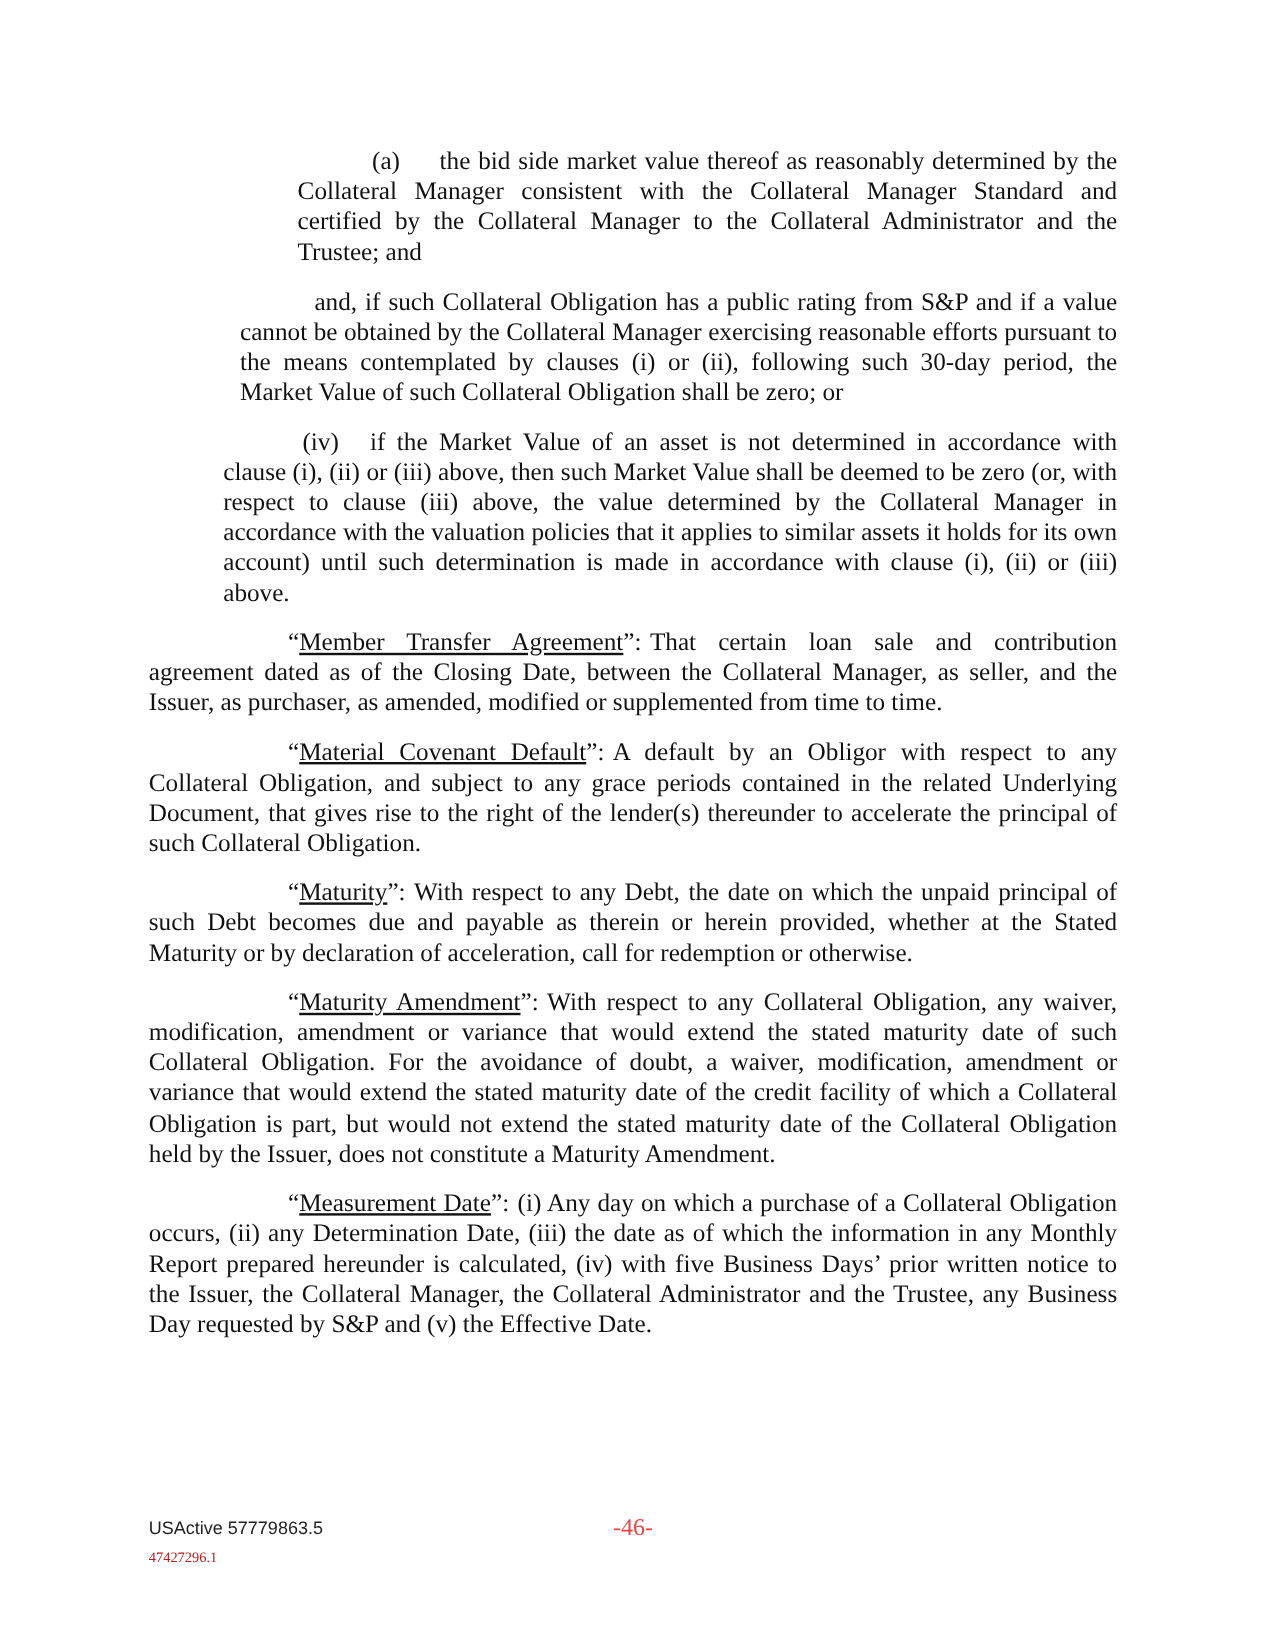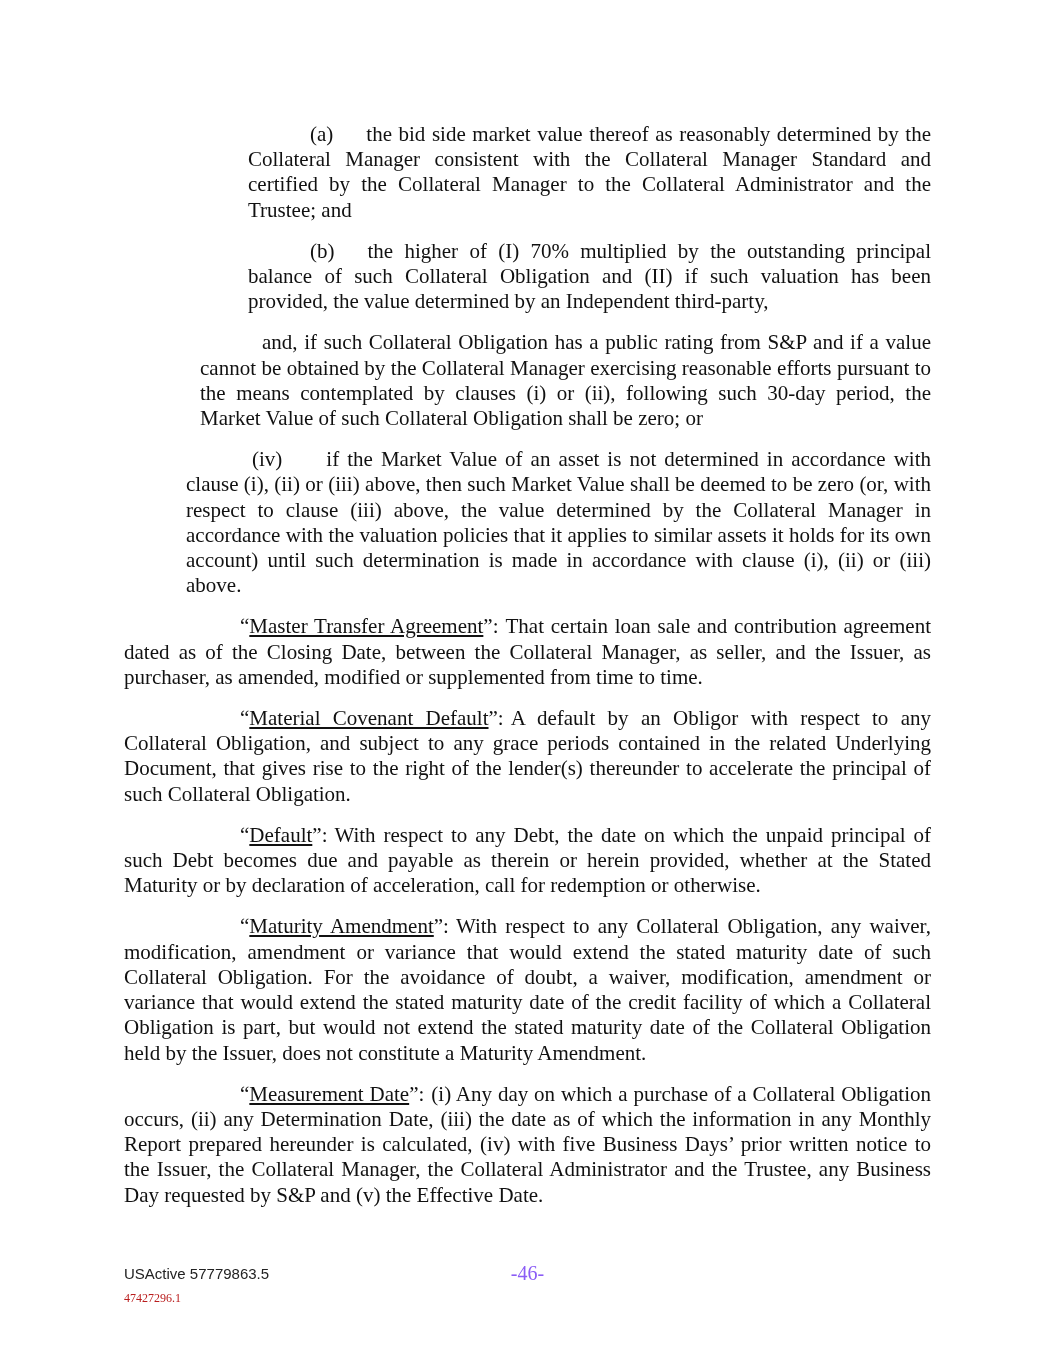--- a/index.html
+++ b/index.html
@@ -27,21 +27,21 @@
   p.para {
     margin: 0 0 16px 0;
     text-align: justify;
   }
   
   p.clause-ab   { margin-left: 124px; text-indent: 62px; }
   p.clause-and  { margin-left: 76px; text-indent: 62px; }
   p.clause-iv   { margin-left: 62px;  text-indent: 66px; }
   p.definition  { text-indent: 116px; }
   .clause-label-ab  { margin-right: 33px; }
-  .clause-label-iv  { margin-right: 44px; }
+  .clause-label-iv  { margin-right: 26px; }
   .term {
     text-decoration: underline;
     text-underline-offset: 2px;
   }
   .def-body { margin-left: 7px; }
   
   .footer-doc-id {
     position: absolute;
     left: 124px;
     top: 1265px;
@@ -61,42 +61,41 @@
   }
   .page-number {
     position: absolute;
     left: 0;
     top: 1262px;
     width: 1055px;
     text-align: center;
     font-family: "Liberation Serif", "DejaVu Serif", serif;
     font-size: 20px;
     line-height: 23px;
-    color: #8b5cf6;
+    color: #ef4444;
   }
 </style>
 </head>
 <body>
 
 <div class="page">
   <div class="content">
 
     <p class="para clause-ab"><span class="clause-label-ab">(a)</span><span>the bid side market value thereof as reasonably determined by the Collateral Manager consistent with the Collateral Manager Standard and certified by the Collateral Manager to the Collateral Administrator and the Trustee; and</span></p>
 
-    <p class="para clause-ab"><span class="clause-label-ab">(b)</span><span>the higher of (I) 70% multiplied by the outstanding principal balance of such Collateral Obligation and (II) if such valuation has been provided, the value determined by an Independent third-party,</span></p>
 
     <p class="para clause-and"><span>and, if such Collateral Obligation has a public rating from S&amp;P and if a value cannot be obtained by the Collateral Manager exercising reasonable efforts pursuant to the means contemplated by clauses (i) or (ii), following such 30-day period, the Market Value of such Collateral Obligation shall be zero; or</span></p>
 
     <p class="para clause-iv"><span class="clause-label-iv">(iv)</span><span>if the Market Value of an asset is not determined in accordance with clause (i), (ii) or (iii) above, then such Market Value shall be deemed to be zero (or, with respect to clause (iii) above, the value determined by the Collateral Manager in accordance with the valuation policies that it applies to similar assets it holds for its own account) until such determination is made in accordance with clause (i), (ii) or (iii) above.</span></p>
 
-    <p class="para definition"><span>“</span><span class="term">Master Transfer Agreement</span><span>”:</span><span class="def-body">That certain loan sale and contribution agreement dated as of the Closing Date, between the Collateral Manager, as seller, and the Issuer, as purchaser, as amended, modified or supplemented from time to time.</span></p>
+    <p class="para definition"><span>“</span><span class="term">Member Transfer Agreement</span><span>”:</span><span class="def-body">That certain loan sale and contribution agreement dated as of the Closing Date, between the Collateral Manager, as seller, and the Issuer, as purchaser, as amended, modified or supplemented from time to time.</span></p>
 
     <p class="para definition"><span>“</span><span class="term">Material Covenant Default</span><span>”:</span><span class="def-body">A default by an Obligor with respect to any Collateral Obligation, and subject to any grace periods contained in the related Underlying Document, that gives rise to the right of the lender(s) thereunder to accelerate the principal of such Collateral Obligation.</span></p>
 
-    <p class="para definition"><span>“</span><span class="term">Default</span><span>”:</span><span class="def-body">With respect to any Debt, the date on which the unpaid principal of such Debt becomes due and payable as therein or herein provided, whether at the Stated Maturity or by declaration of acceleration, call for redemption or otherwise.</span></p>
+    <p class="para definition"><span>“</span><span class="term">Maturity</span><span>”:</span><span class="def-body">With respect to any Debt, the date on which the unpaid principal of such Debt becomes due and payable as therein or herein provided, whether at the Stated Maturity or by declaration of acceleration, call for redemption or otherwise.</span></p>
 
     <p class="para definition"><span>“</span><span class="term">Maturity Amendment</span><span>”:</span><span class="def-body">With respect to any Collateral Obligation, any waiver, modification, amendment or variance that would extend the stated maturity date of such Collateral Obligation.  For the avoidance of doubt, a waiver, modification, amendment or variance that would extend the stated maturity date of the credit facility of which a Collateral Obligation is part, but would not extend the stated maturity date of the Collateral Obligation held by the Issuer, does not constitute a Maturity Amendment.</span></p>
 
     <p class="para definition"><span>“</span><span class="term">Measurement Date</span><span>”:</span><span class="def-body">(i) Any day on which a purchase of a Collateral Obligation occurs, (ii) any Determination Date, (iii) the date as of which the information in any Monthly Report prepared hereunder is calculated, (iv) with five Business Days’ prior written notice to the Issuer, the Collateral Manager, the Collateral Administrator and the Trustee, any Business Day requested by S&amp;P and (v) the Effective Date.</span></p>
 
 
   </div>
 
   <div class="footer-doc-id">USActive 57779863.5</div>
   <div class="footer-doc-ref">47427296.1</div>

